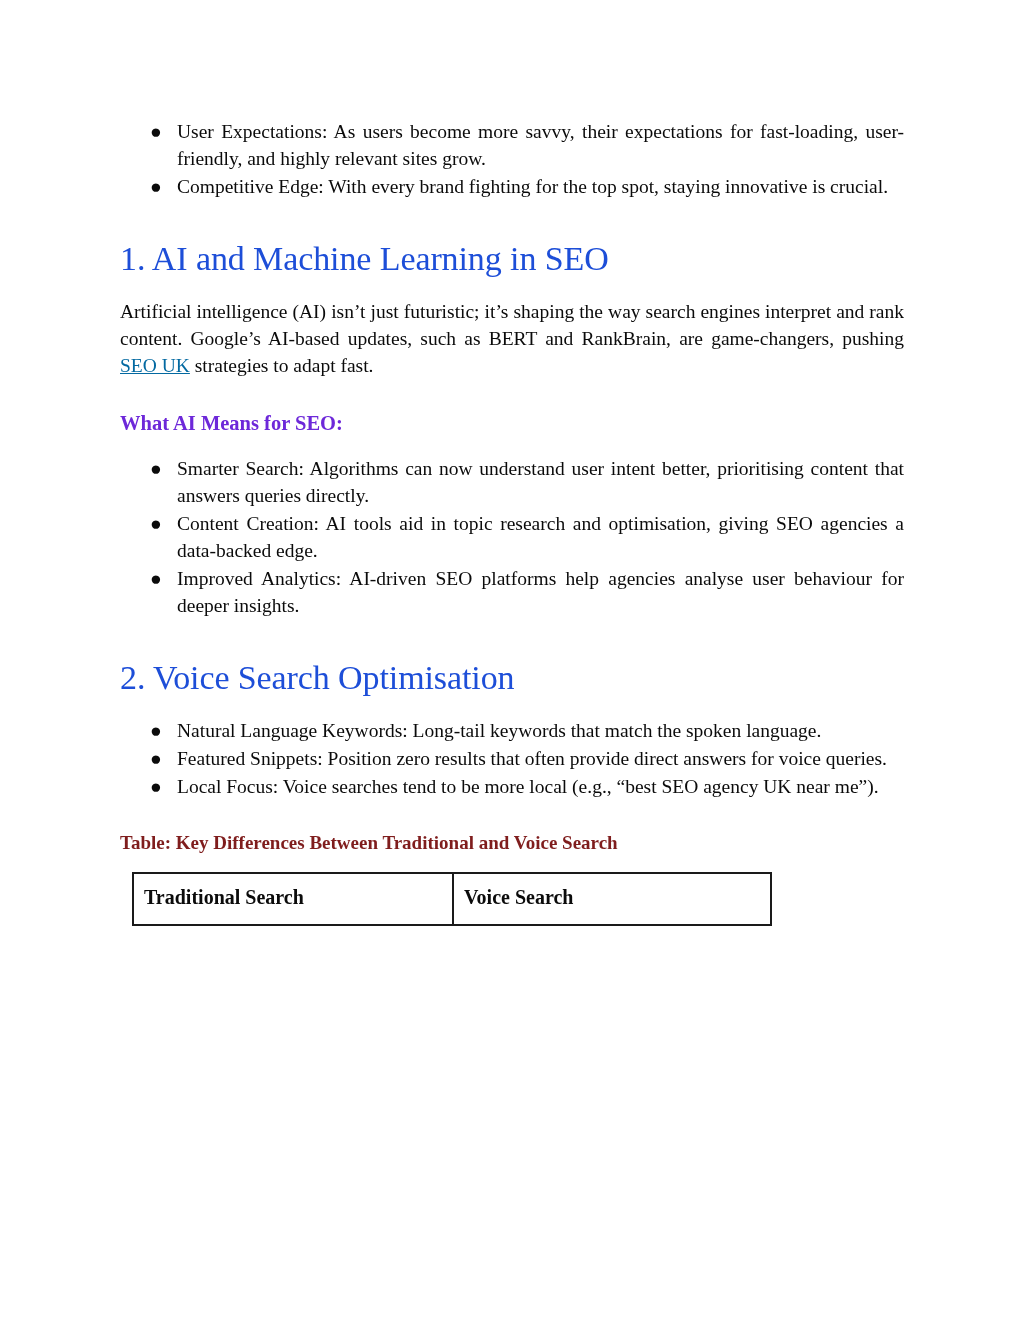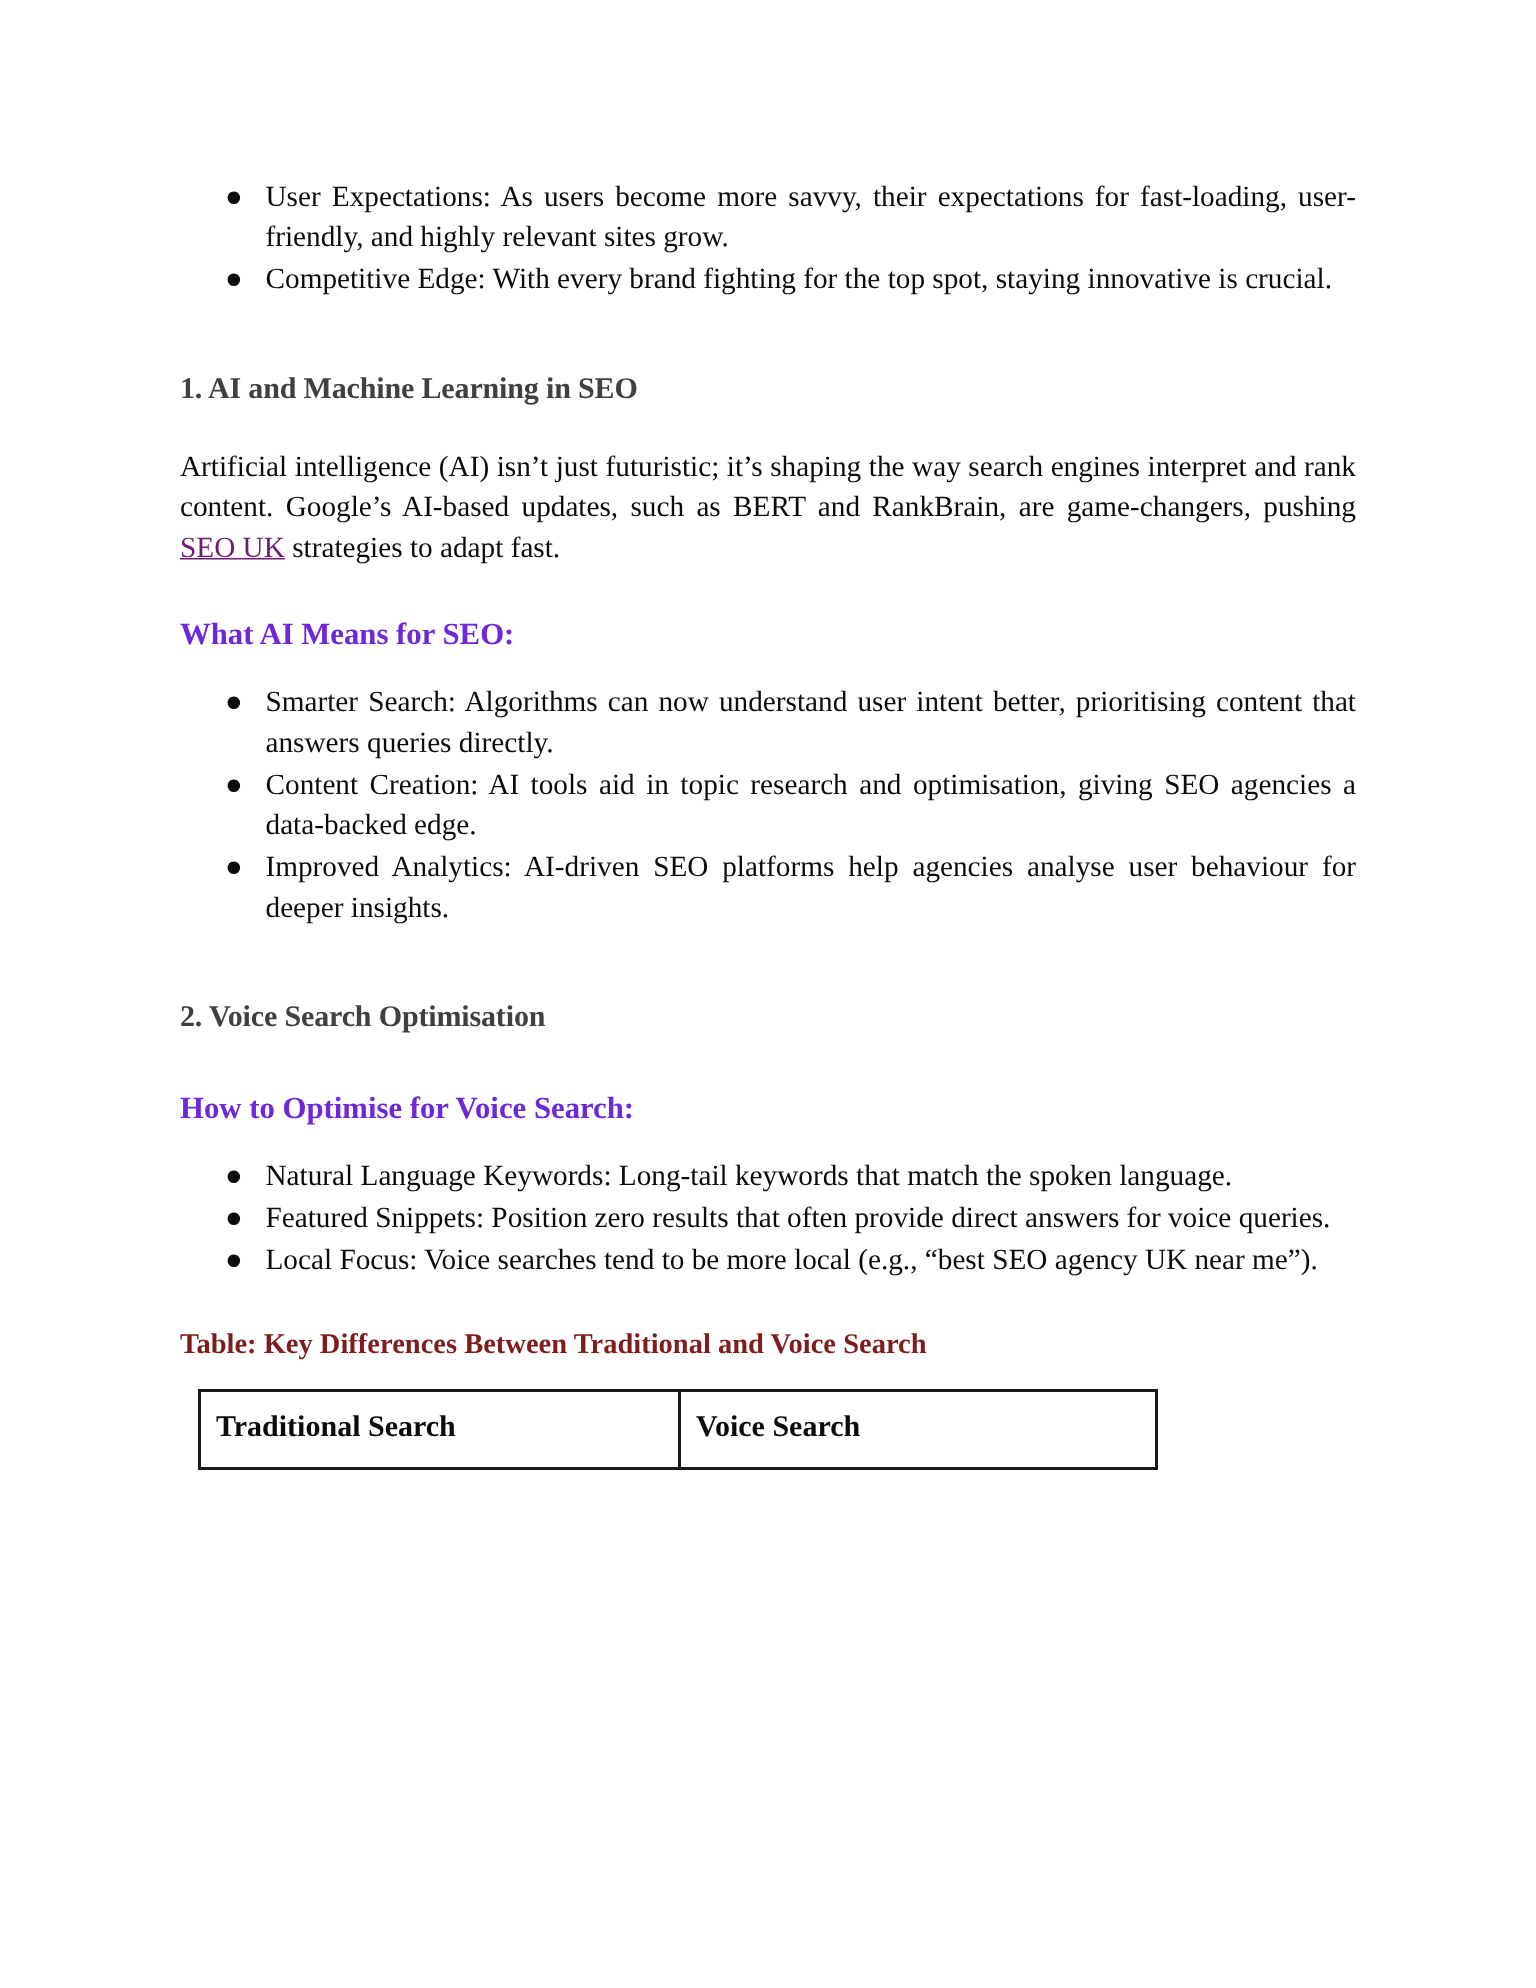--- a/index.html
+++ b/index.html
@@ -57,24 +57,24 @@
   
   .top-list {
     margin-bottom: 0;
   }
   .top-list > li {
     margin-bottom: 0;
   }
 
   
   h2.section-heading {
-    font-size: 20px;
+    font-size: 34px;
     line-height: 34px;
-    font-weight: bold;
-    color: #404040;
+    font-weight: normal;
+    color: #1d4ed8;
     margin: 42px 0 22px 0;
     letter-spacing: -0.1px;
   }
   h3.sub-heading {
     font-size: 20.5px;
     line-height: 28px;
     font-weight: bold;
     color: #6d28d9;
     margin: 30px 0 18px 0;
   }
@@ -83,21 +83,21 @@
   p.body-text {
     font-size: 19.5px;
     line-height: 27px;
     margin: 0 0 4px 0;
     text-align: justify;
     text-justify: inter-word;
     color: #0b0b0b;
   }
 
   a.inline-link {
-    color: #701a75;
+    color: #0369a1;
     text-decoration: underline;
   }
 
   
   p.table-caption {
     font-size: 19px;
     line-height: 26px;
     font-weight: bold;
     margin: 30px 0 16px 0;
     color: #7f1d1d;
@@ -157,21 +157,20 @@
       </li>
       <li>
         <span class="bullet-glyph">●</span>
         <span class="lead">Improved Analytics</span><span>: AI-driven SEO platforms help agencies analyse user behaviour for deeper insights.</span>
       </li>
     </ul>
 
     <h2 class="section-heading">2. Voice Search Optimisation</h2>
 
 
-    <h3 class="sub-heading">How to Optimise for Voice Search:</h3>
 
     <ul class="bullets">
       <li>
         <span class="bullet-glyph">●</span>
         <span class="lead">Natural Language Keywords</span><span>: Long-tail keywords that match the spoken language.</span>
       </li>
       <li>
         <span class="bullet-glyph">●</span>
         <span class="lead">Featured Snippets</span><span>: Position zero results that often provide direct answers for voice queries.</span>
       </li>

